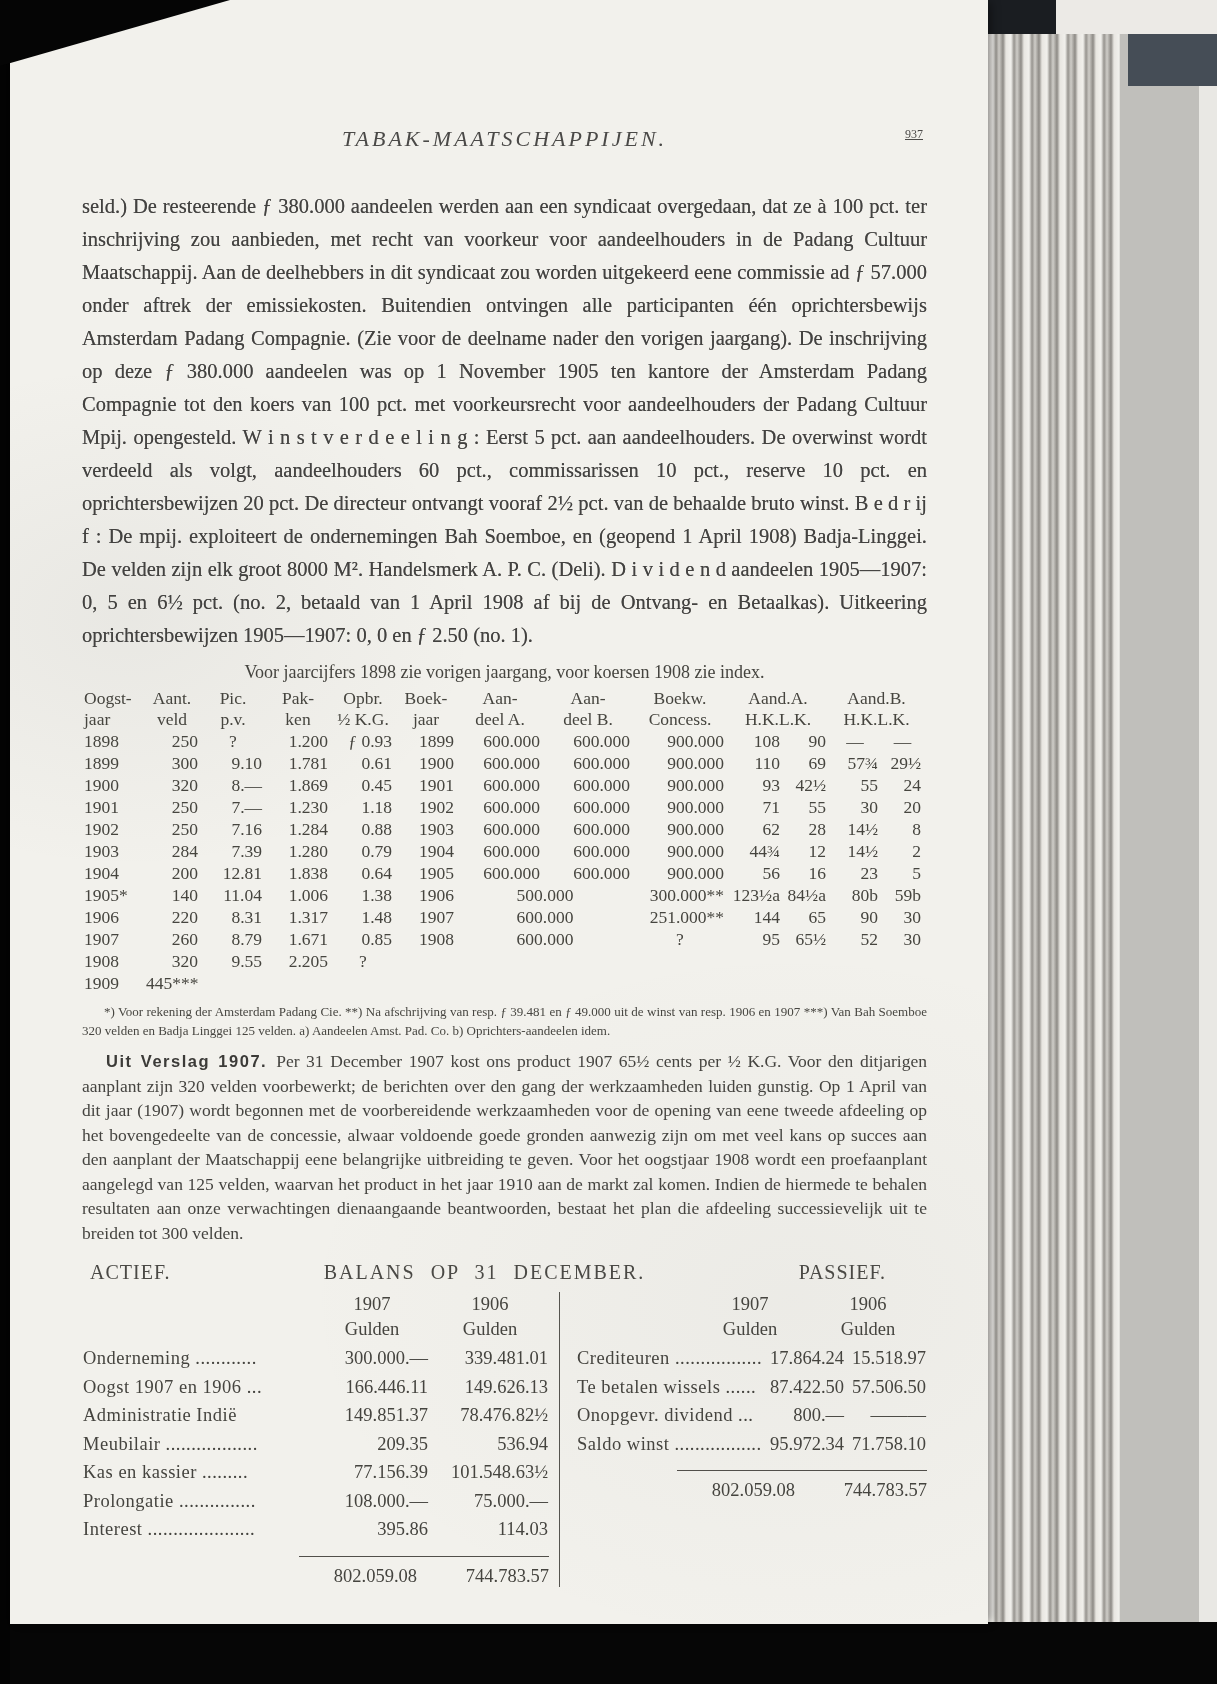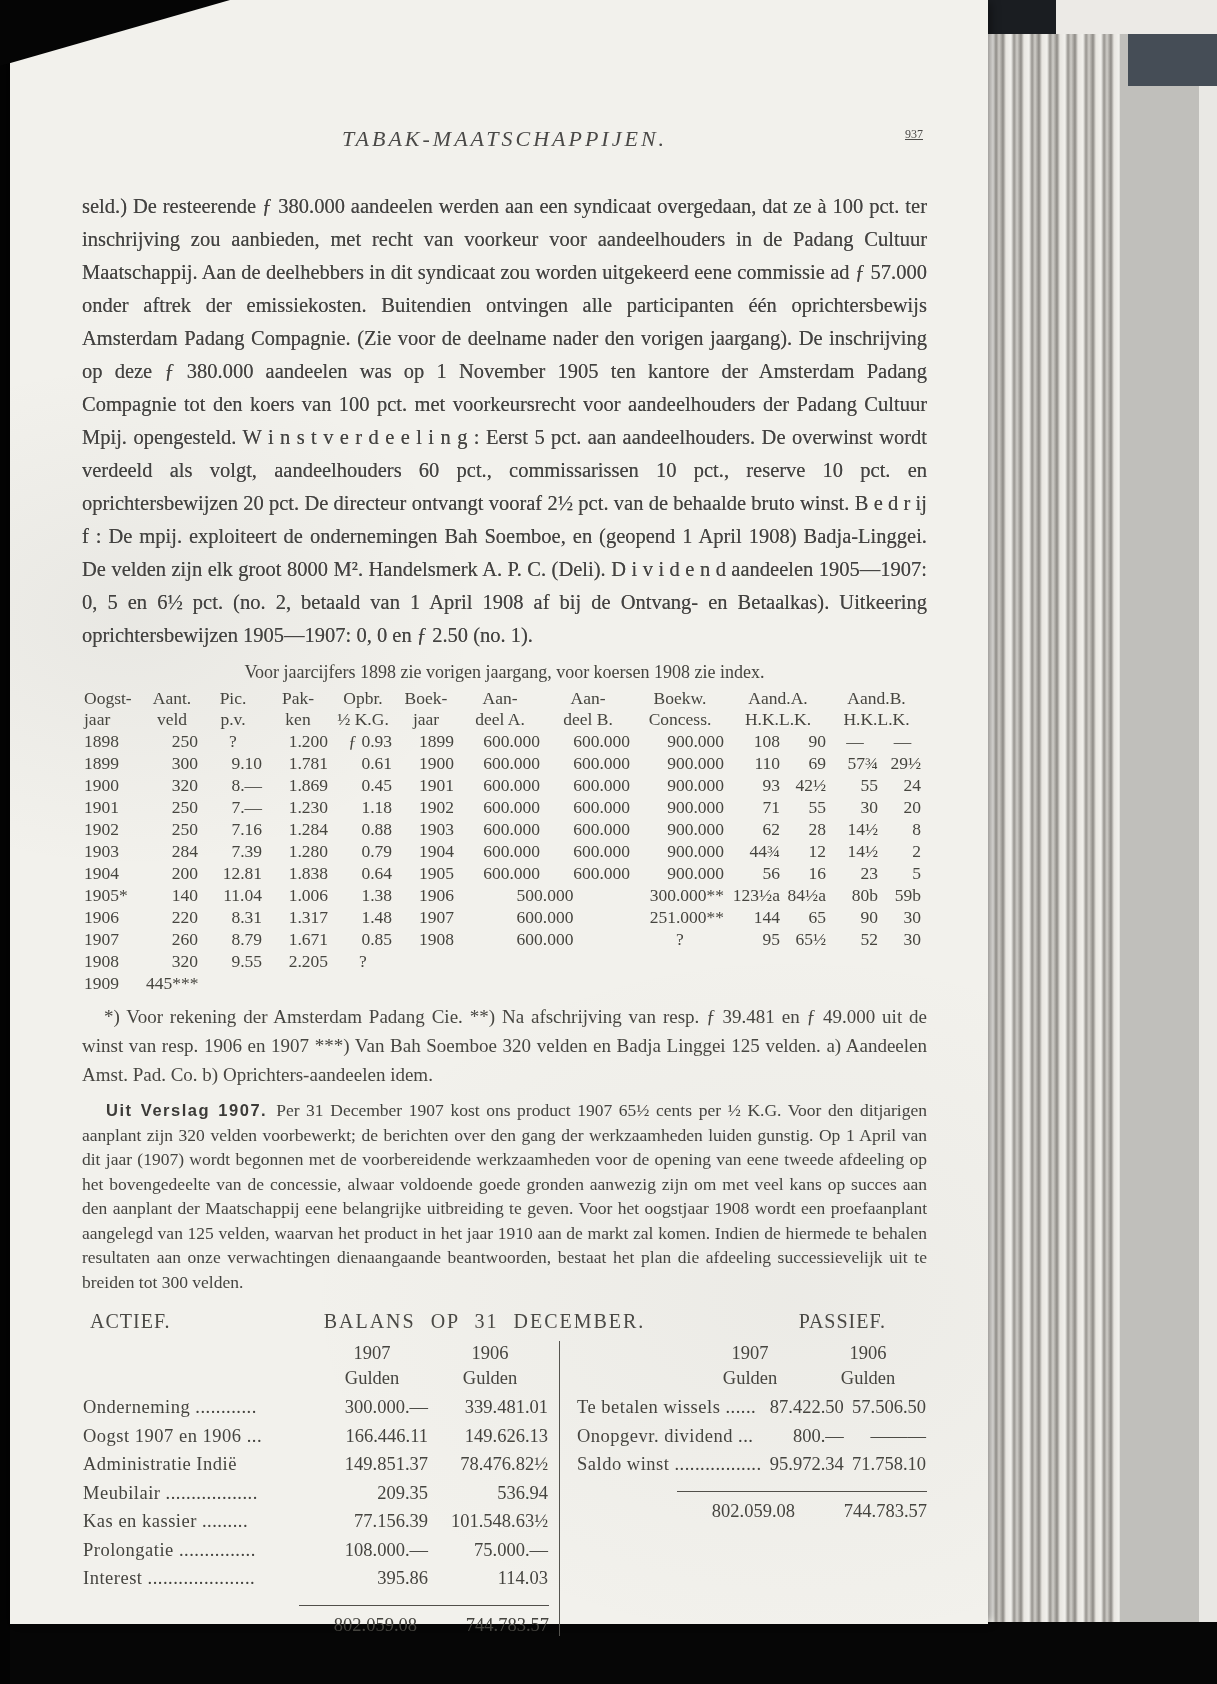--- a/index.html
+++ b/index.html
@@ -38,21 +38,21 @@
     color:#434240;text-shadow:0 0 .5px rgba(70,70,70,.7);}
   .intro-line{margin:10px 0 0 0;font-size:18px;text-align:center;color:#45443f;}
   
   table.harvest{margin-top:5px;width:100%;border-collapse:collapse;table-layout:fixed;
     font-size:17.5px;color:#46453f;}
   .harvest th,.harvest td{font-weight:normal;padding:0 6px 0 0;line-height:22px;
     white-space:nowrap;text-align:right;}
   .harvest thead th{text-align:center;line-height:21px;}
   .harvest th:first-child,.harvest td:first-child{text-align:left;padding-left:2px;}
   
-  .footnote{margin:8px 0 0 0;font-size:19px;line-height:29px;text-align:justify;
+  .footnote{margin:8px 0 0 0;font-size:13px;line-height:19px;text-align:justify;
     text-indent:22px;color:#474641;}
   .report{margin:9px 0 0 0;font-size:17.5px;line-height:24.5px;text-align:justify;
     text-indent:24px;color:#454440;}
   .report b{font-family:"Liberation Sans","DejaVu Sans",sans-serif;font-size:16.5px;
     letter-spacing:1.5px;margin-right:9px;color:#3c3b38;}
   
   .balance{margin-top:16px;color:#45443f;}
   .bal-titles{display:flex;align-items:baseline;font-size:20px;color:#4a4945;}
   .bal-titles .t-left{margin-left:8px;letter-spacing:1px;}
   .bal-titles .t-center{flex:1;text-align:center;letter-spacing:2px;word-spacing:8px;}
@@ -395,20 +395,25 @@
               <span>1907</span>
               <span>1906</span>
             </div>
             <div class="num-head">
               <span>Gulden</span>
               <span>Gulden</span>
             </div>
             <table class="bal-table">
               <tbody>
                   <tr>
+                    <td>Crediteuren .................</td>
+                    <td>17.864.24</td>
+                    <td>15.518.97</td>
+                  </tr>
+                  <tr>
                     <td>Te betalen wissels ......</td>
                     <td>87.422.50</td>
                     <td>57.506.50</td>
                   </tr>
                   <tr>
                     <td>Onopgevr. dividend ...</td>
                     <td>800.—</td>
                     <td>———</td>
                   </tr>
                   <tr>

